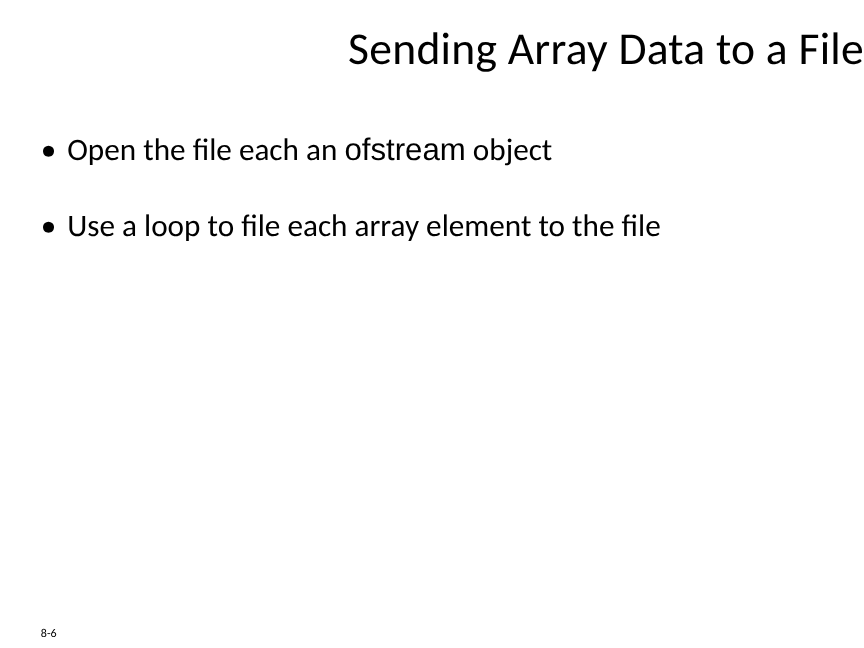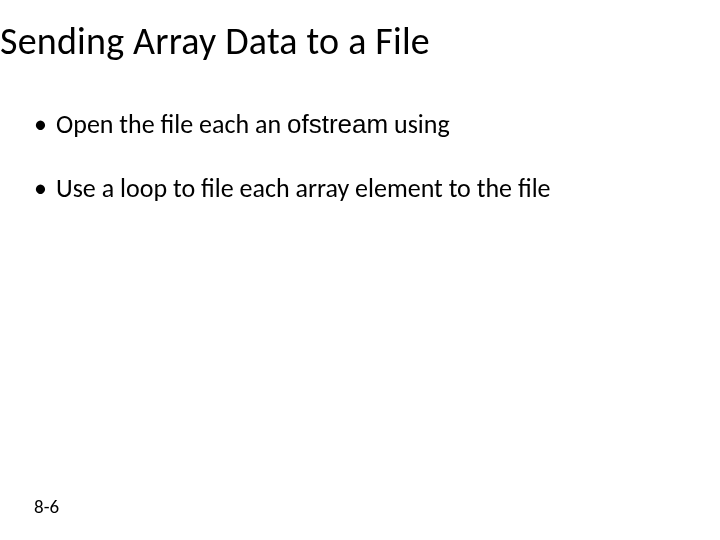--- a/index.html
+++ b/index.html
@@ -16,21 +16,21 @@
     position: relative;
     width: 720px;
     height: 540px;
     box-sizing: border-box;
   }
   .title {
     position: absolute;
     top: 18px;
     left: 0;
     width: 720px;
-    text-align: left;
+    text-align: right;
     font-size: 38px;
     font-weight: 400;
     letter-spacing: 0.2px;
   }
   .body {
     position: absolute;
     top: 110px;
     left: 30px;
     right: 30px;
   }
@@ -53,36 +53,36 @@
     top: 0;
     font-size: 26px;
     line-height: 1.15;
   }
   .mono {
     font-family: Liberation Sans, sans-serif;
   }
   .footer {
     position: absolute;
     left: 34px;
-    bottom: 22px;
-    font-size: 19px;
+    bottom: 6px;
+    font-size: 10px;
   }
 </style>
 </head>
 <body>
 
 <div class="slide">
 
   <div class="title">Sending Array Data to a File</div>
 
   <div class="body">
     <ul class="bullets">
 
       <li>
-        <span>Open the file each an </span><span class="mono">ofstream</span><span> using</span>
+        <span>Open the file each an </span><span class="mono">ofstream</span><span> object</span>
       </li>
 
       <li>
         <span>Use a loop to file each array element to the file</span><span class="mono"></span><span></span>
       </li>
 
 
     </ul>
   </div>
 

